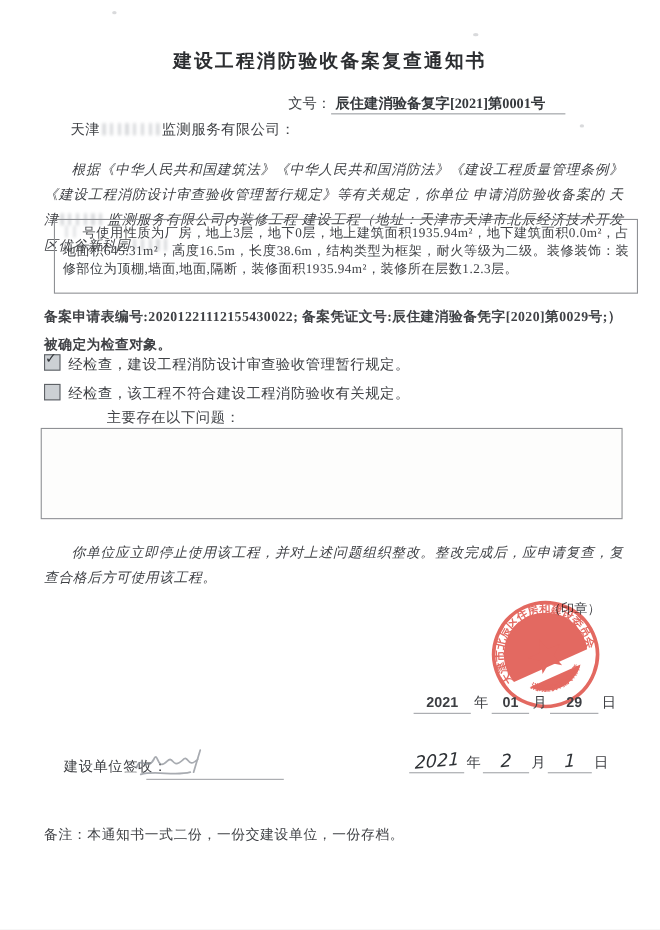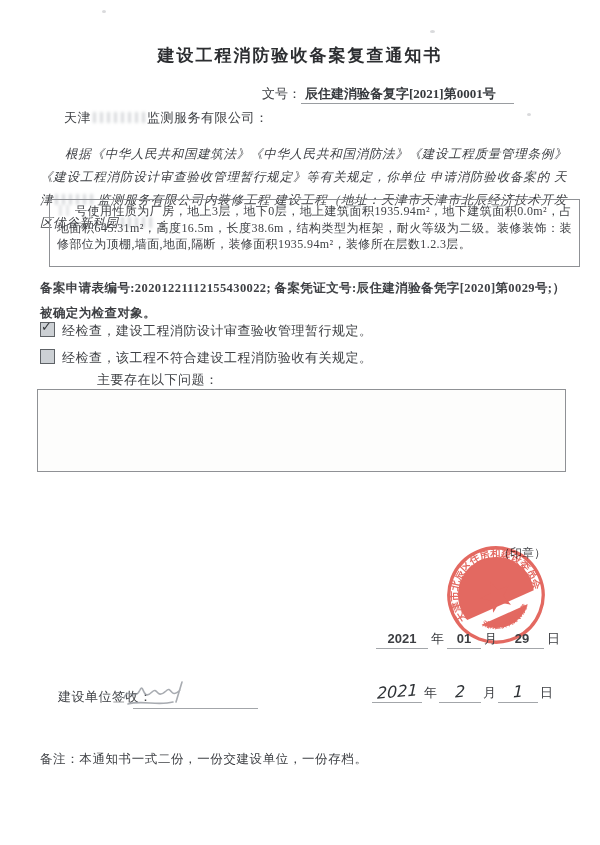--- a/index.html
+++ b/index.html
@@ -129,20 +129,21 @@
   </div>
 
   <div class="check-row" style="top:349px">
     <span class="cbx"></span><span>经检查，该工程不符合建设工程消防验收有关规定。</span>
   </div>
 
   <div class="problems-label">主要存在以下问题：</div>
 
   <div class="problems-box"></div>
 
+  <p class="para closing">你单位应立即停止使用该工程，并对上述问题组织整改。整改完成后，应申请复查，复查合格后方可使用该工程。</p>
 
   <div class="seal-note">（印章）</div>
 
   <svg class="stamp" viewBox="0 0 150 150">
     <circle class="ring" cx="75" cy="75" r="57"></circle>
     <path id="arcTop" d="M 31 88.4 A 46 46 0 1 1 119 88.4" fill="none" stroke="none"></path>
     <path id="arcBottom" d="M 44.4 100.7 A 40 40 0 0 0 105.6 100.7" fill="none" stroke="none"></path>
     <text font-size="12.5">
       <textPath href="#arcTop" startOffset="1" textLength="170" lengthAdjust="spacing">天津市北辰区住房和建设委员会</textPath>
     </text>

